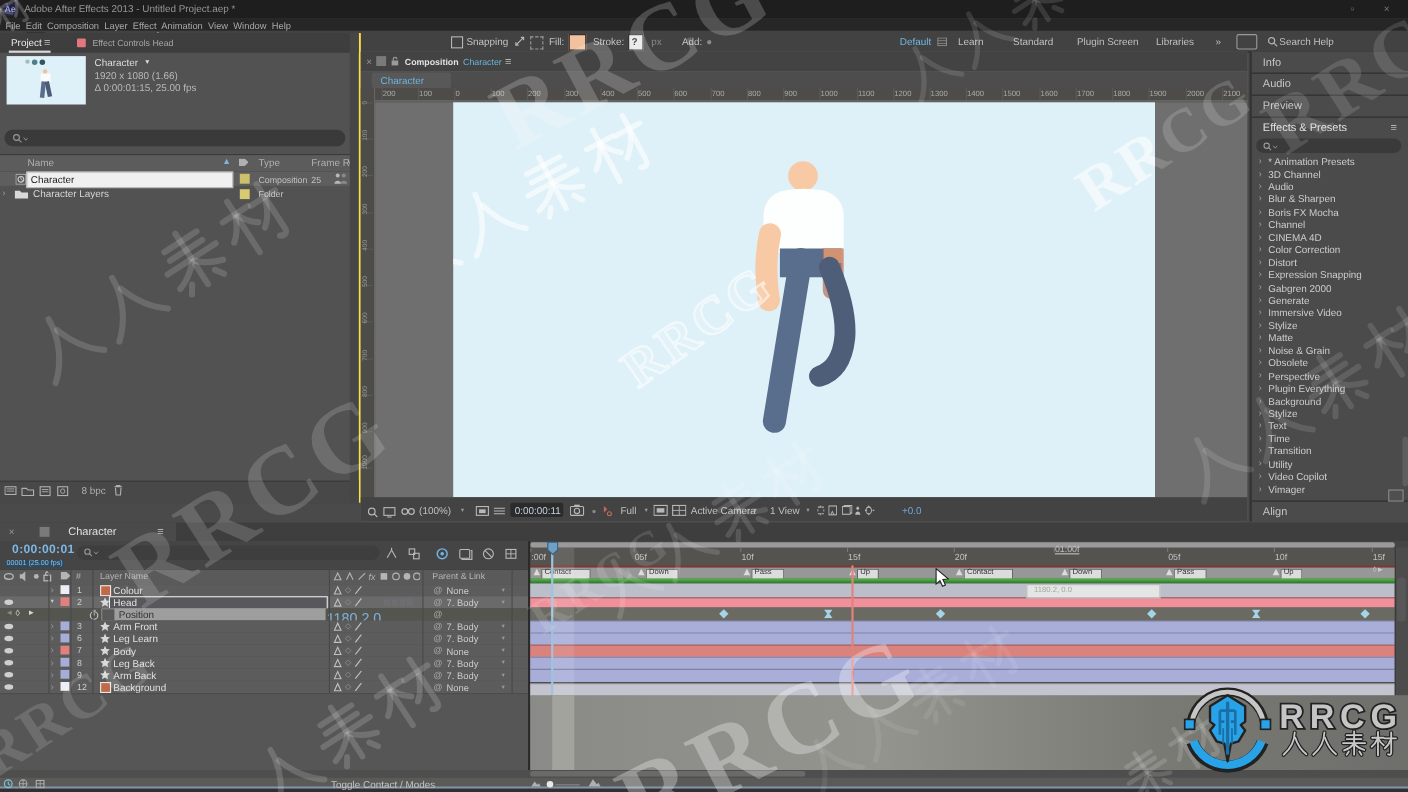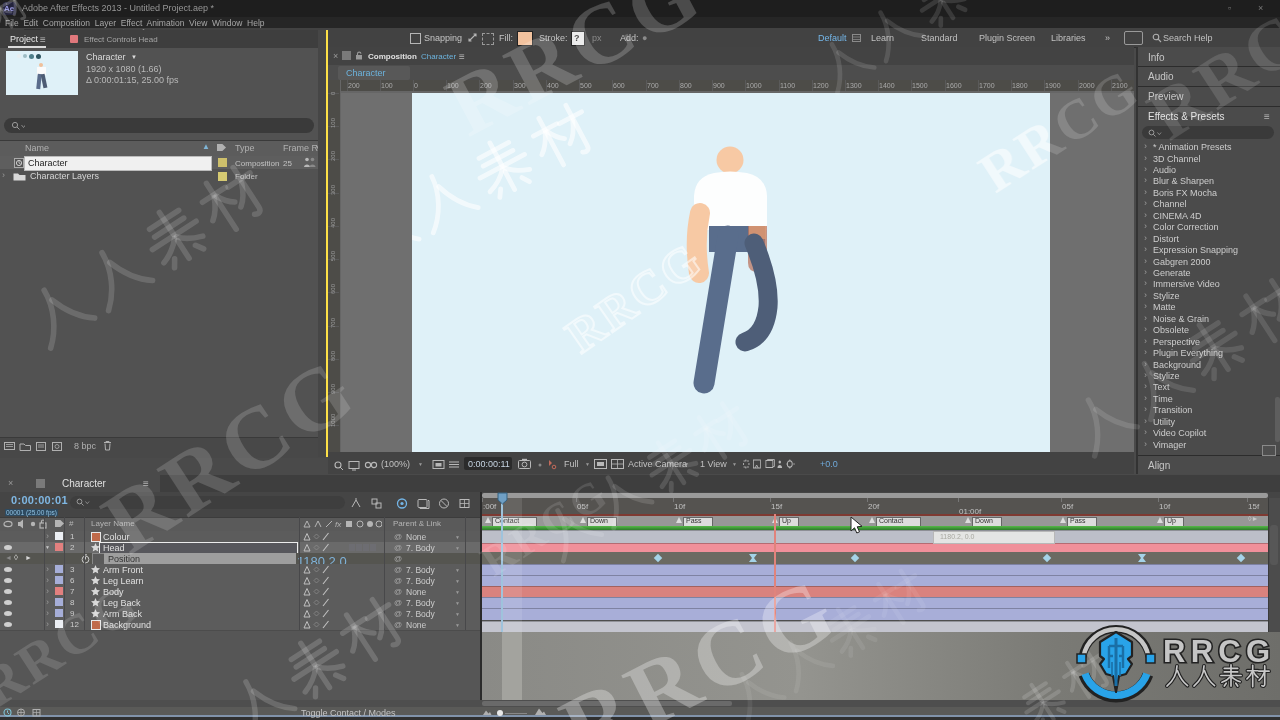--- a/index.html
+++ b/index.html
@@ -449,21 +449,21 @@
 <div class="tx" style="left:483px;top:27px;font-size:8px;color:#c2c2c2;">:00f</div>
 <div class="abs" style="left:482px;top:23px;width:1px;height:4px;background:#777;"></div>
 <div class="tx" style="left:577px;top:27px;font-size:8px;color:#c2c2c2;">05f</div>
 <div class="abs" style="left:576px;top:23px;width:1px;height:4px;background:#777;"></div>
 <div class="tx" style="left:674px;top:27px;font-size:8px;color:#c2c2c2;">10f</div>
 <div class="abs" style="left:673px;top:23px;width:1px;height:4px;background:#777;"></div>
 <div class="tx" style="left:771px;top:27px;font-size:8px;color:#c2c2c2;">15f</div>
 <div class="abs" style="left:770px;top:23px;width:1px;height:4px;background:#777;"></div>
 <div class="tx" style="left:868px;top:27px;font-size:8px;color:#c2c2c2;">20f</div>
 <div class="abs" style="left:867px;top:23px;width:1px;height:4px;background:#777;"></div>
-<div class="tx" style="left:959px;top:32px;font-size:8px;color:#c2c2c2;text-decoration:underline;">01:00f</div>
+<div class="tx" style="left:959px;top:20px;font-size:8px;color:#c2c2c2;text-decoration:underline;">01:00f</div>
 <div class="abs" style="left:958px;top:23px;width:1px;height:4px;background:#777;"></div>
 <div class="tx" style="left:1062px;top:27px;font-size:8px;color:#c2c2c2;">05f</div>
 <div class="abs" style="left:1061px;top:23px;width:1px;height:4px;background:#777;"></div>
 <div class="tx" style="left:1159px;top:27px;font-size:8px;color:#c2c2c2;">10f</div>
 <div class="abs" style="left:1158px;top:23px;width:1px;height:4px;background:#777;"></div>
 <div class="tx" style="left:1248px;top:27px;font-size:8px;color:#c2c2c2;">15f</div>
 <div class="abs" style="left:1247px;top:23px;width:1px;height:4px;background:#777;"></div>
 <div class="abs" style="left:482px;top:39px;width:798px;height:2px;background:#7e3a32;"></div>
 <div class="abs" style="left:482px;top:41px;width:798px;height:10px;background:#979797;"></div>
 <div class="abs" style="left:485px;top:42px;width:0;height:0;border-left:3px solid transparent;border-right:3px solid transparent;border-bottom:6px solid #dcdcdc;"></div>

